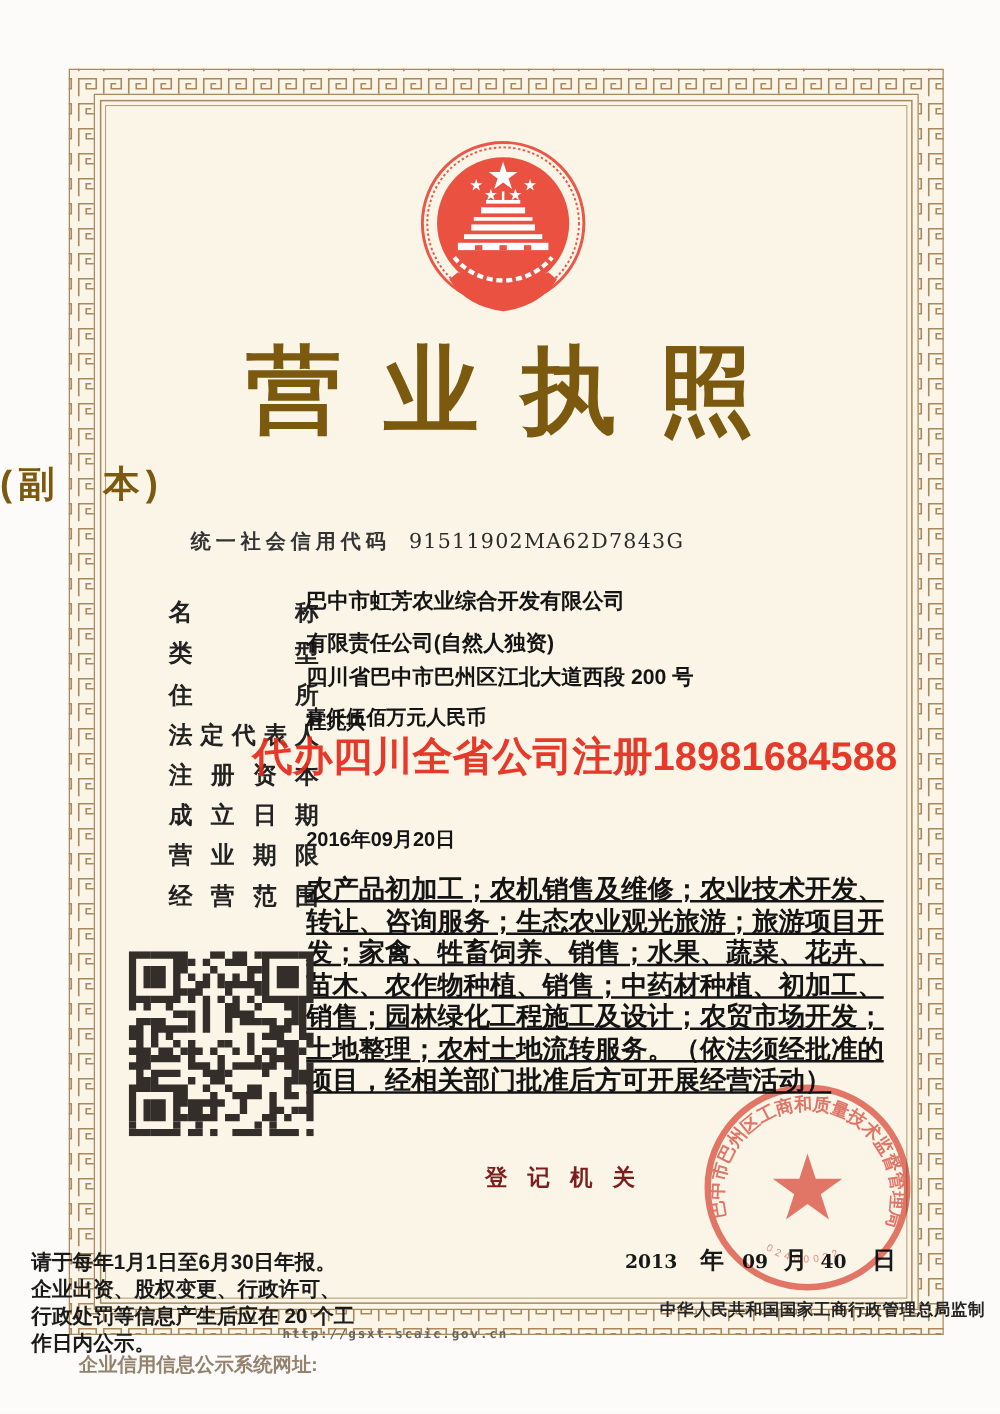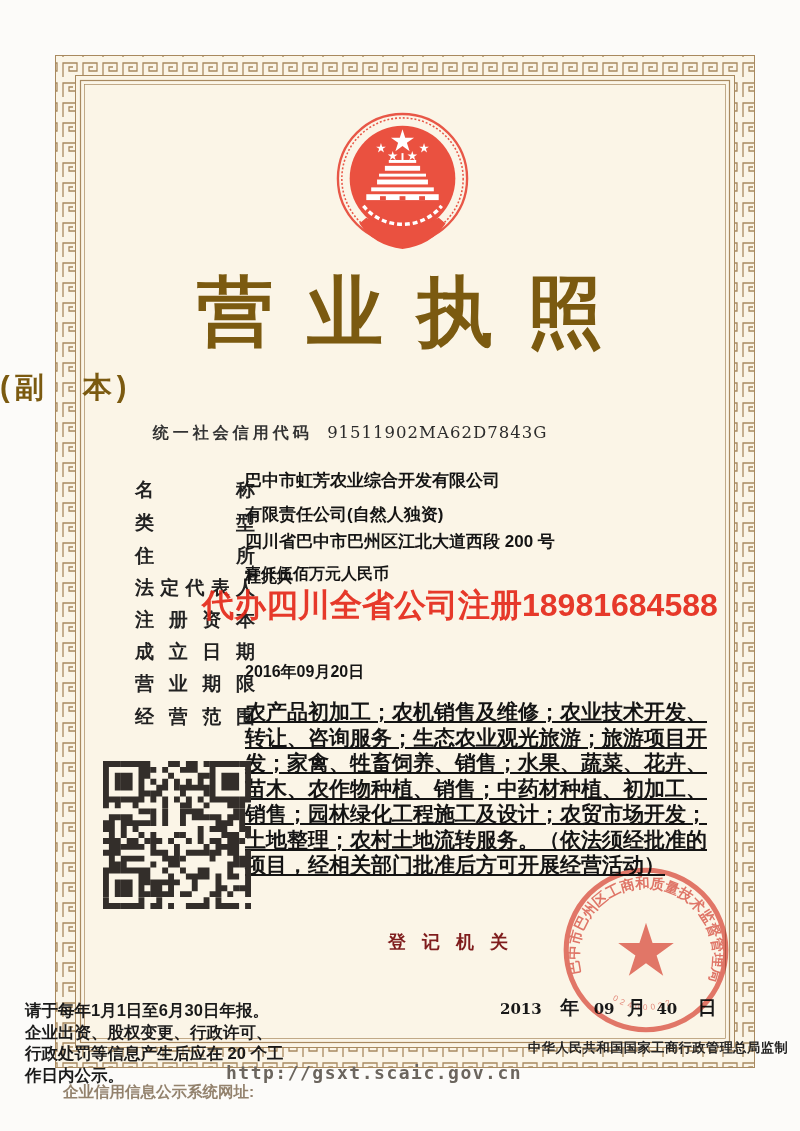--- a/index.html
+++ b/index.html
@@ -50,21 +50,21 @@
   .date-line{position:absolute;left:500px;top:995px;z-index:2;color:#181818;white-space:nowrap;}
   .date-num{font-family:"DejaVu Serif",serif;font-size:15px;font-weight:700;}
   .date-cjk{font-size:19px;font-weight:700;}
   .dgap1{margin:0 10px 0 14px;} .dgap2{margin:0 6px 0 8px;} .dgap3{margin-left:16px;}
 
   
   .notice{position:absolute;left:25px;top:1000px;z-index:4;font-size:16.5px;font-weight:700;
           color:#1a1a1a;line-height:21.5px;white-space:nowrap;}
   .pub-label{position:absolute;left:63px;top:1082px;z-index:4;font-size:15.5px;font-weight:600;color:#93826d;text-align:right;}
   .pub-url{position:absolute;left:226px;top:1062px;z-index:4;font-family:"DejaVu Sans Mono",monospace;
-           font-size:18px;font-weight:600;letter-spacing:1.5px;color:#6b655e;}
+           font-size:10px;font-weight:600;letter-spacing:1.5px;color:#6b655e;}
   .issuer{position:absolute;left:497px;top:1039px;z-index:4;font-size:13.2px;font-weight:600;
           color:#242424;letter-spacing:0.5px;margin-left:31px;}
 </style>
 </head>
 <body>
 
 <div class="page">
 
   <svg id="frame-svg" width="800" height="1131">
     <defs>

